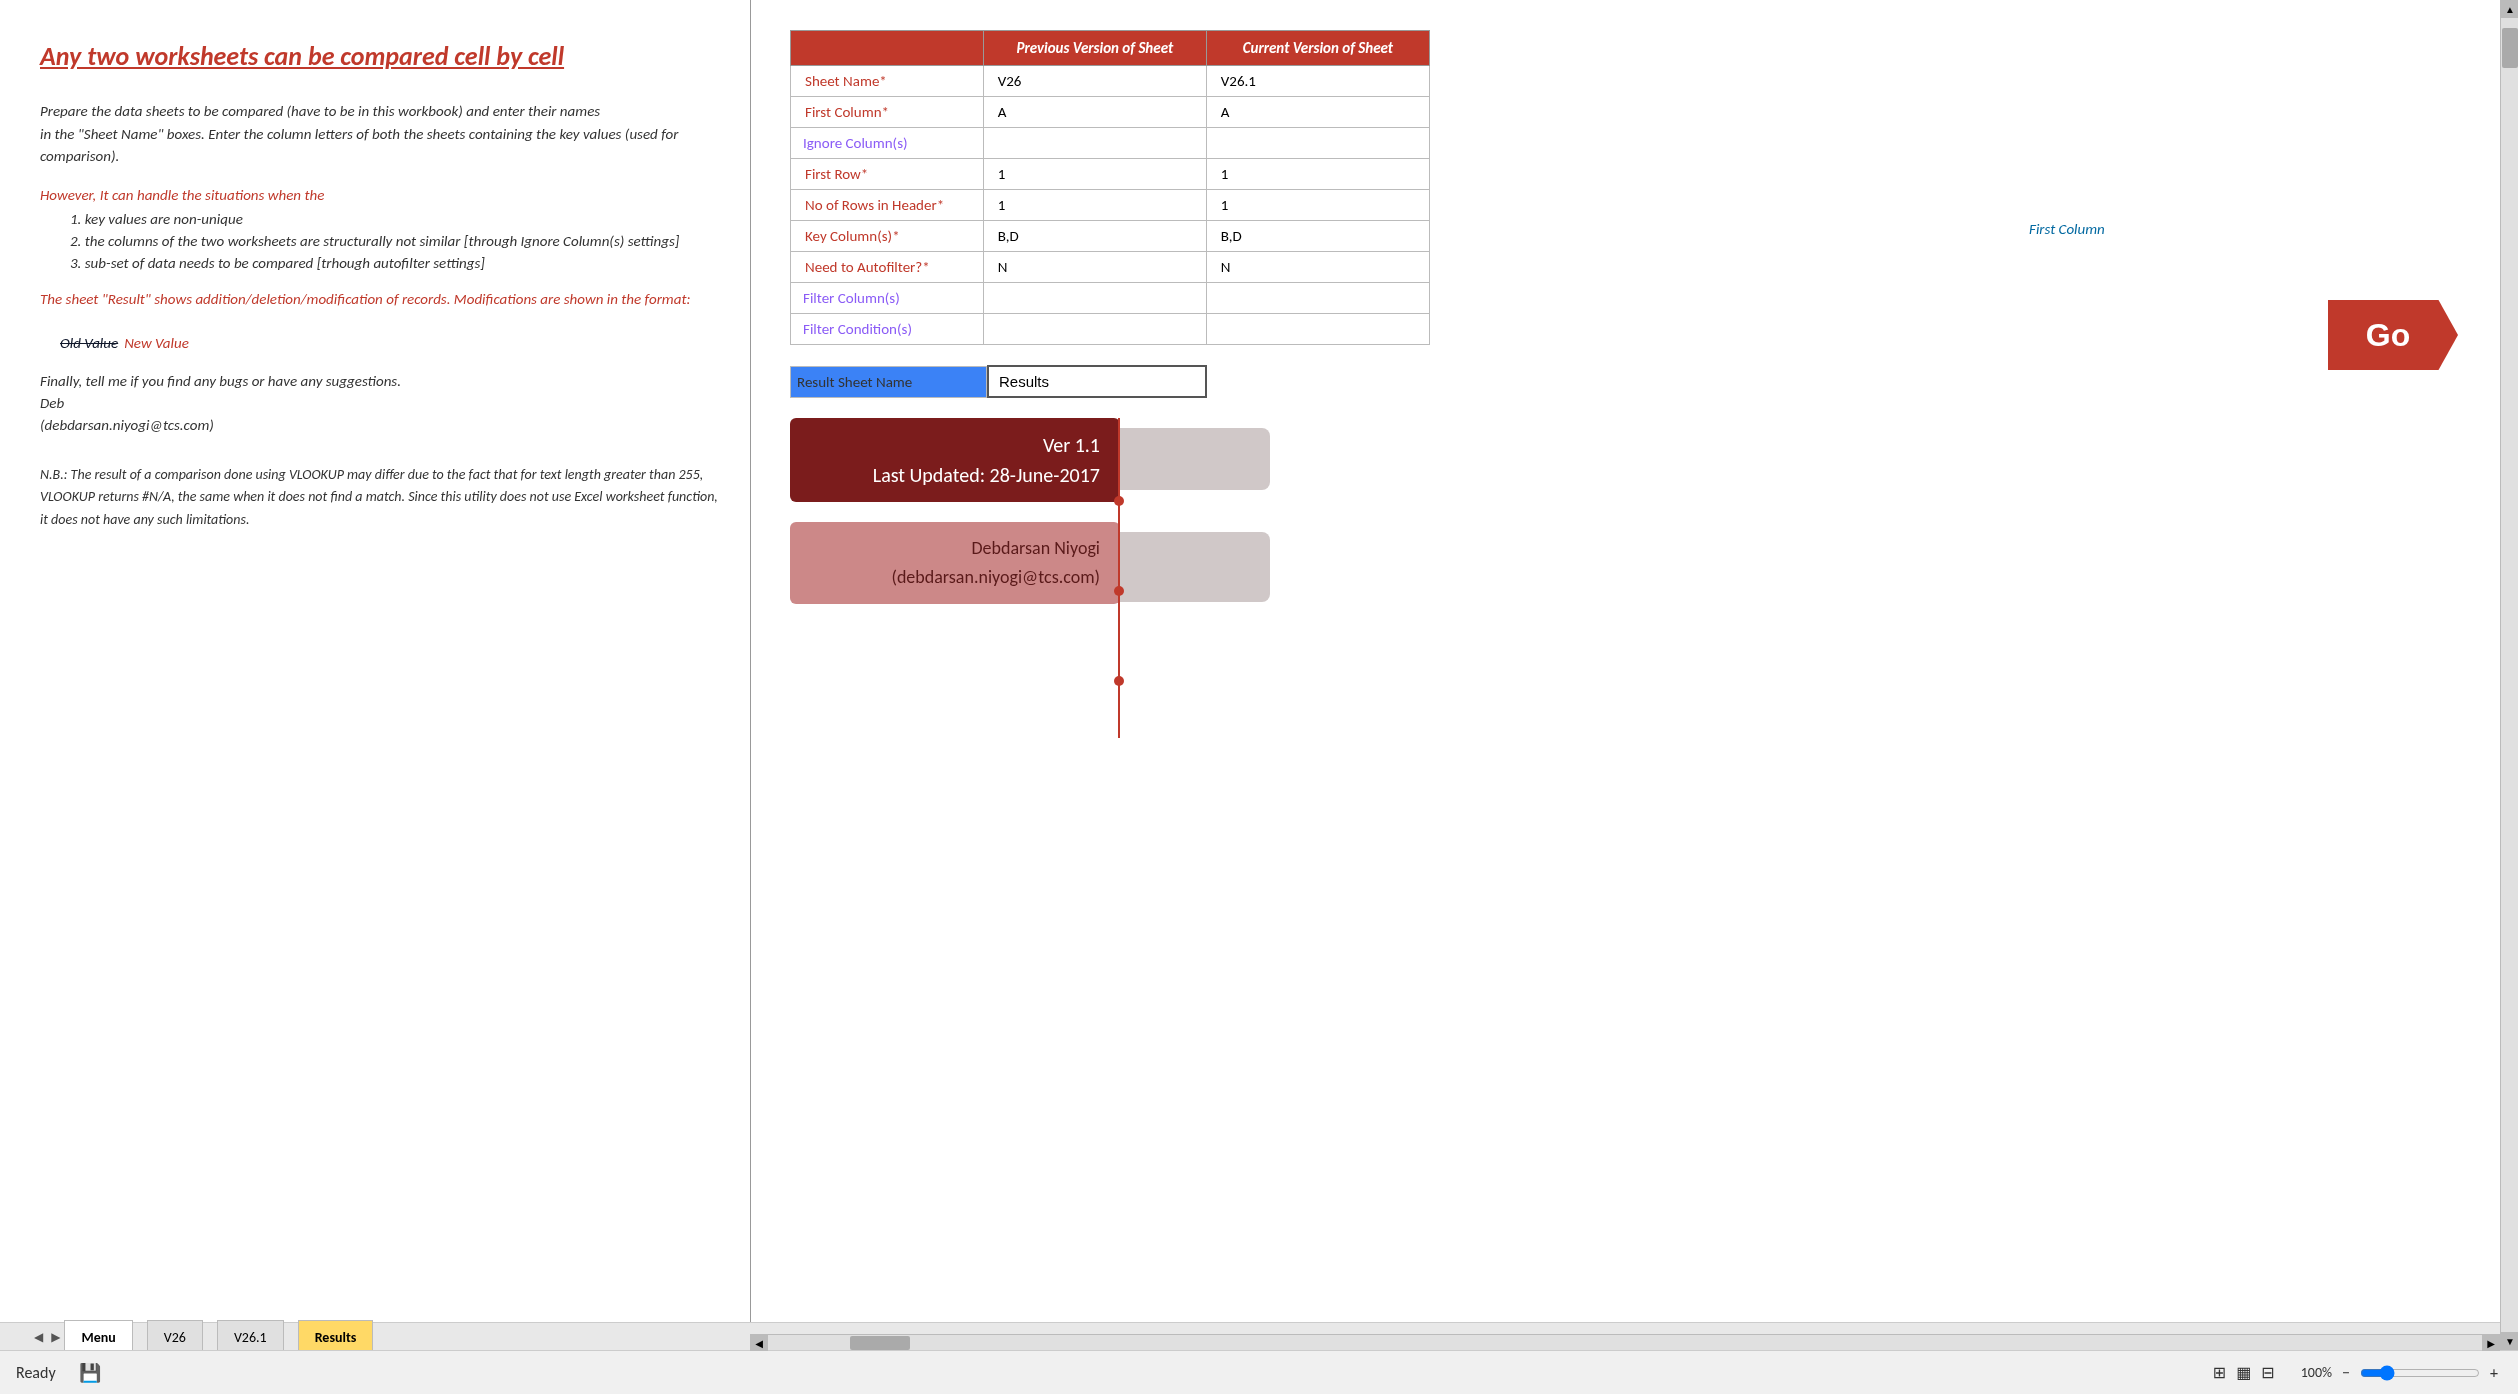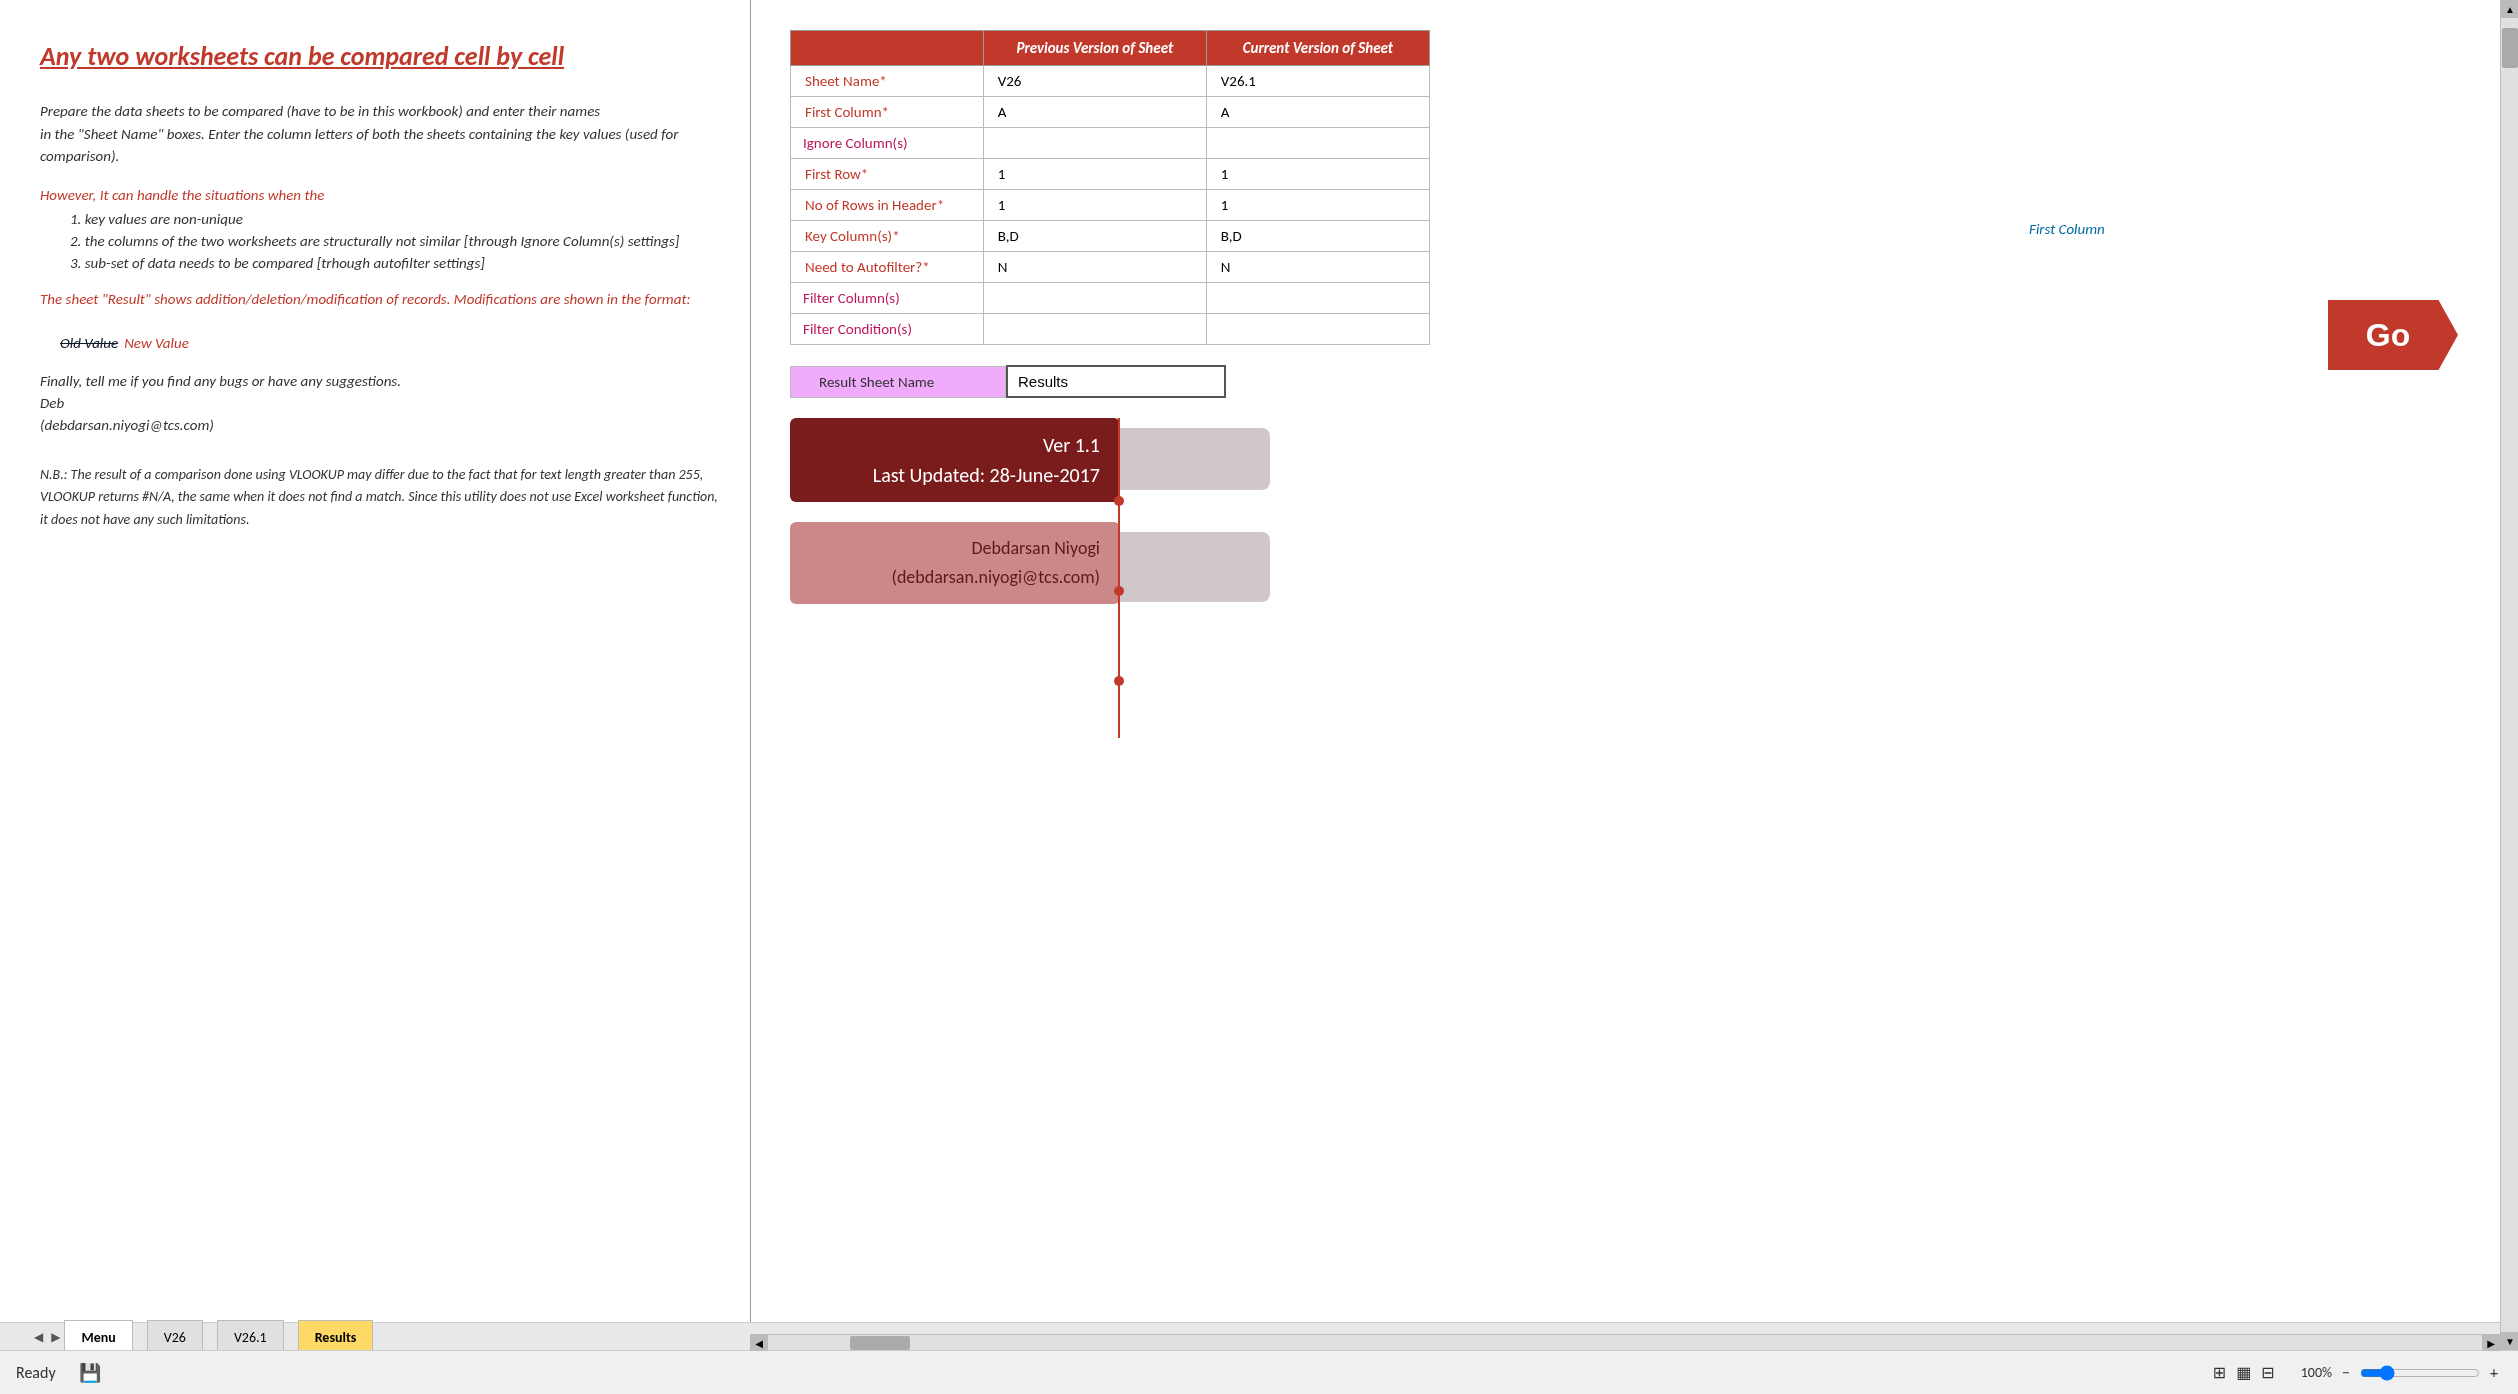--- a/index.html
+++ b/index.html
@@ -158,21 +158,21 @@
       font-size: 15px;
     }
 
     .data-table td:first-child {
       color: #c0392b;
       background: #fff;
       width: 190px;
     }
 
     .data-table tr.no-color td:first-child {
-      color: #be185d;
+      color: #8b5cf6;
       font-style: normal;
       padding-left: 12px;
     }
 
     .data-table td:nth-child(2),
     .data-table td:nth-child(3) {
       background: #fff;
       width: 220px;
     }
 
@@ -181,24 +181,24 @@
       display: flex;
       align-items: center;
       margin-left: 20px;
       margin-top: 14px;
       margin-bottom: 20px;
     }
 
     .result-label {
       font-size: 15px;
       color: #333;
-      width: 216px;
+      width: 197px;
       border: 1px solid #bbb;
-      padding: 6px 28px;
-      background: #f0abfc;
+      padding: 6px 6px;
+      background: #3b82f6;
     }
 
     .result-input {
       width: 220px;
       padding: 6px 10px;
       font-size: 15px;
       border: 2px solid #555;
       background: #fff;
       outline: none;
     }

